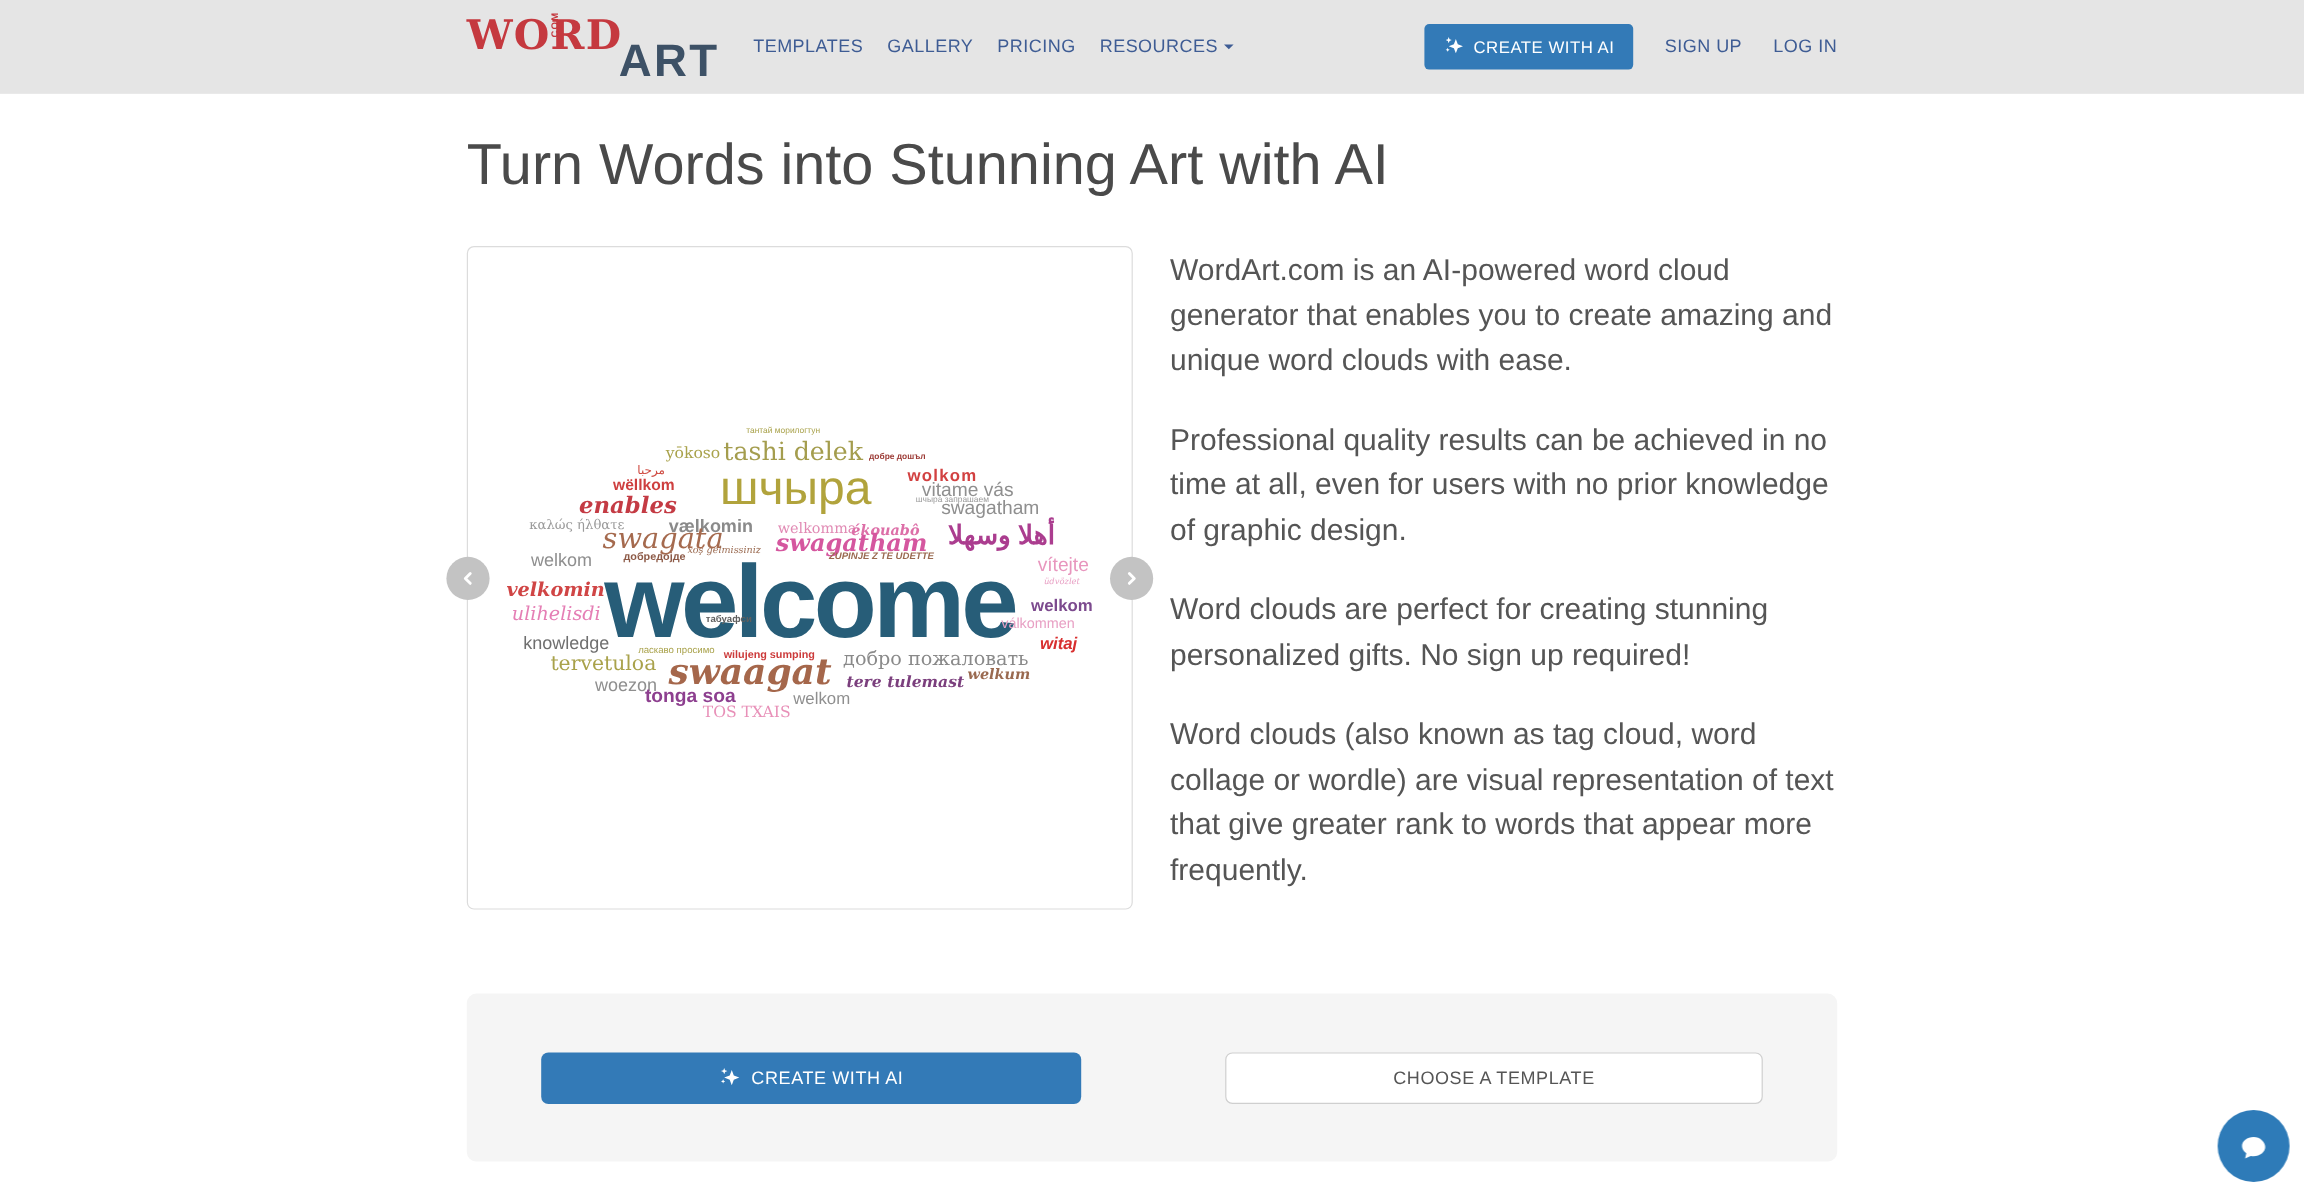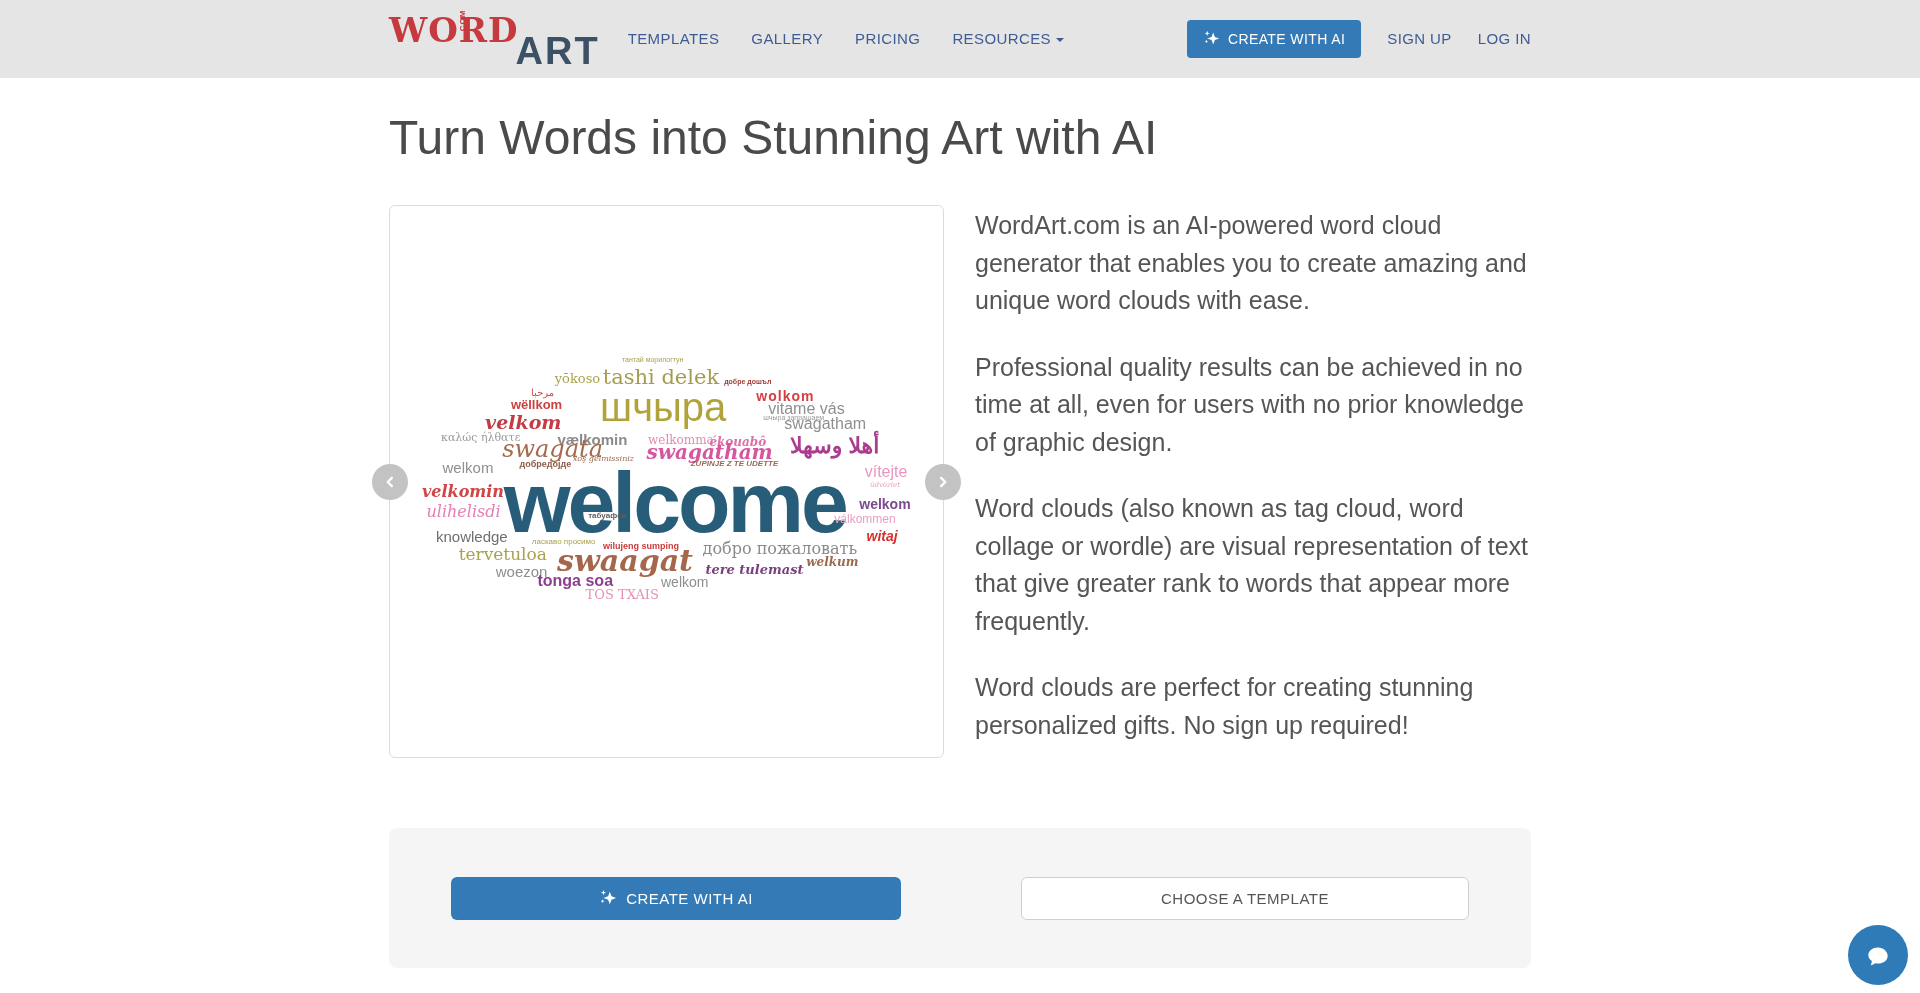--- a/index.html
+++ b/index.html
@@ -9,21 +9,21 @@
     background:#ffffff;
     font-family:"Liberation Sans", sans-serif;
   }
   
   .navbar { height:78px; background:#e5e5e5; border-bottom:1px solid #e5e5e5; }
   .nav-inner { width:1142px; height:100%; margin:0 auto; display:flex; align-items:center; }
   .logo { position:relative; display:flex; align-items:flex-start; margin-right:28px; cursor:pointer; height:78px; padding-top:10px; }
   .logo-word { font-family:"DejaVu Serif", serif; font-weight:700; font-size:34px; color:#c5393f; letter-spacing:1px; }
   .logo-com { position:absolute; left:63px; top:16px; font-size:8px; color:#c5393f; transform:rotate(-90deg); transform-origin:center; font-weight:700; letter-spacing:1px; }
   .logo-art { font-family:Liberation Sans, sans-serif; font-weight:700; font-size:38px; color:#3d5166; margin-left:-3px; margin-top:20px; letter-spacing:2px; }
-  .nav-links { display:flex; gap:32px; }
+  .nav-links { display:flex; gap:20px; }
   .nav-links a { text-decoration:none; color:#3e5c94; font-size:15px; letter-spacing:.4px; cursor:pointer; white-space:nowrap; }
   .caret { display:inline-block; width:0; height:0; border-left:4px solid transparent; border-right:4px solid transparent; border-top:4px solid #3e5c94; margin-left:5px; vertical-align:middle; }
   .nav-right { margin-left:auto; display:flex; align-items:center; gap:26px; }
   .btn-nav-ai { background:#337ab7; color:#fff; border:none; border-radius:4px; height:38px; padding:0 16px; font-size:14px; letter-spacing:.4px; display:flex; align-items:center; gap:8px; cursor:pointer; font-family:inherit; }
   .nav-auth { color:#3e5c94; font-size:15px; letter-spacing:.4px; text-decoration:none; cursor:pointer; white-space:nowrap; }
 
   
   .container { width:1142px; margin:0 auto; }
   h1 { font-size:48px; font-weight:400; color:#4a4a4a; margin:32px 0 0 0; }
   .hero { display:flex; margin-top:40px; }
@@ -84,21 +84,21 @@
           <span class="cw" style="left: 47.5%; top: 27.8%; font-size: 7px; color: rgb(169, 162, 75); font-family: &quot;Liberation Sans&quot;, sans-serif;">тантай морилогтун</span>
           <span class="cw" style="left: 33.9%; top: 31.3%; font-size: 13px; color: rgb(169, 162, 75); font-family: &quot;DejaVu Serif&quot;, serif;">yōkoso</span>
           <span class="cw" style="left: 49%; top: 31.1%; font-size: 21px; color: rgb(164, 157, 78); font-family: &quot;DejaVu Serif&quot;, serif;">tashi delek</span>
           <span class="cw" style="left: 64.7%; top: 31.8%; font-size: 7px; color: rgb(156, 58, 53); font-family: &quot;Liberation Sans&quot;, sans-serif; font-weight: 700;">добре дошъл</span>
           <span class="cw" style="left: 27.6%; top: 34%; font-size: 10px; color: rgb(207, 75, 66); font-family: &quot;Liberation Sans&quot;, sans-serif;">مرحبا</span>
           <span class="cw" style="left: 26.5%; top: 35.9%; font-size: 13px; color: rgb(206, 63, 63); font-family: &quot;Liberation Sans&quot;, sans-serif; font-weight: 700;">wëllkom</span>
           <span class="cw" style="left: 71.5%; top: 34.4%; font-size: 14px; color: rgb(210, 65, 65); font-family: &quot;Liberation Sans&quot;, sans-serif; font-weight: 700; letter-spacing: 1px;">wolkom</span>
           <span class="cw" style="left: 49.4%; top: 36.4%; font-size: 40px; color: rgb(177, 163, 60); font-family: &quot;Liberation Sans&quot;, sans-serif;">шчыра</span>
           <span class="cw" style="left: 75.3%; top: 36.8%; font-size: 16px; color: rgb(143, 143, 143); font-family: &quot;Liberation Sans&quot;, sans-serif;">vitame vás</span>
           <span class="cw" style="left: 73%; top: 38.3%; font-size: 7px; color: rgb(154, 154, 154); font-family: &quot;Liberation Sans&quot;, sans-serif;">шчыра запрашаем</span>
-          <span class="cw" style="left: 24.1%; top: 39.2%; font-size: 19px; color: rgb(196, 59, 68); font-family: &quot;DejaVu Serif&quot;, serif; font-weight: 700; font-style: italic;">velkom</span>
+          <span class="cw" style="left: 24.1%; top: 39.2%; font-size: 19px; color: rgb(196, 59, 68); font-family: &quot;DejaVu Serif&quot;, serif; font-weight: 700; font-style: italic;">enables</span>
           <span class="cw" style="left: 78.7%; top: 39.6%; font-size: 16px; color: rgb(143, 143, 143); font-family: &quot;Liberation Sans&quot;, sans-serif;">swagatham</span>
           <span class="cw" style="left: 16.4%; top: 41.9%; font-size: 11px; color: rgb(154, 154, 154); font-family: &quot;DejaVu Serif&quot;, serif;">καλώς ήλθατε</span>
           <span class="cw" style="left: 36.6%; top: 42.3%; font-size: 15px; color: rgb(138, 138, 138); font-family: &quot;Liberation Sans&quot;, sans-serif; font-weight: 700;">vælkomin</span>
           <span class="cw" style="left: 52.6%; top: 42.4%; font-size: 12px; color: rgb(225, 138, 180); font-family: &quot;DejaVu Serif&quot;, serif;">welkomma</span>
           <span class="cw" style="left: 62.9%; top: 42.8%; font-size: 12px; color: rgb(221, 111, 168); font-family: &quot;DejaVu Serif&quot;, serif; font-weight: 700; font-style: italic;">ékouabô</span>
           <span class="cw" style="left: 80.4%; top: 43.6%; font-size: 22px; color: rgb(171, 61, 143); font-family: &quot;Liberation Sans&quot;, sans-serif; font-weight: 700;">أهلا وسهلا</span>
           <span class="cw" style="left: 29.4%; top: 44.1%; font-size: 24px; color: rgb(165, 106, 78); font-family: &quot;DejaVu Serif&quot;, serif; font-style: italic;">swagata</span>
           <span class="cw" style="left: 38.6%; top: 45.9%; font-size: 8px; color: rgb(154, 106, 80); font-family: &quot;DejaVu Serif&quot;, serif; font-style: italic;">xoş gelmissiniz</span>
           <span class="cw" style="left: 28.1%; top: 46.8%; font-size: 9px; color: rgb(141, 90, 71); font-family: &quot;Liberation Sans&quot;, sans-serif; font-weight: 700;">добредојде</span>
           <span class="cw" style="left: 57.8%; top: 44.6%; font-size: 20px; color: rgb(213, 87, 159); font-family: &quot;DejaVu Serif&quot;, serif; font-weight: 700; font-style: italic;">swagatham</span>
@@ -134,22 +134,22 @@
       <button class="arrow next">
         <svg width="18" height="18" viewBox="0 0 24 24">
           <path d="M9.5 6.5L15 12l-5.5 5.5" stroke="#ffffff" stroke-width="3.2" fill="none" stroke-linecap="round" stroke-linejoin="round"></path>
         </svg>
       </button>
     </div>
 
     <div class="copy">
       <p>WordArt.com is an AI-powered word cloud generator that enables you to create amazing and unique word clouds with ease.</p>
       <p>Professional quality results can be achieved in no time at all, even for users with no prior knowledge of graphic design.</p>
+      <p>Word clouds are perfect for creating stunning personalized gifts. No sign up required!</p>
       <p>Word clouds (also known as tag cloud, word collage or wordle) are visual representation of text that give greater rank to words that appear more frequently.</p>
-      <p>Word clouds are perfect for creating stunning personalized gifts. No sign up required!</p>
     </div>
   </div>
 
   <section class="cta">
     <button class="btn-primary">
       <svg width="18" height="18" viewBox="0 0 20 20">
         <path fill="#ffffff" d="M12 3l1.9 5.1L19 10l-5.1 1.9L12 17l-1.9-5.1L5 10l5.1-1.9z"></path>
         <path fill="#ffffff" d="M5 1l.8 2.2L8 4l-2.2.8L5 7l-.8-2.2L2 4l2.2-.8z"></path>
         <path fill="#ffffff" d="M4 11.5l.6 1.4 1.4.6-1.4.6-.6 1.4-.6-1.4-1.4-.6 1.4-.6z"></path>
       </svg>

